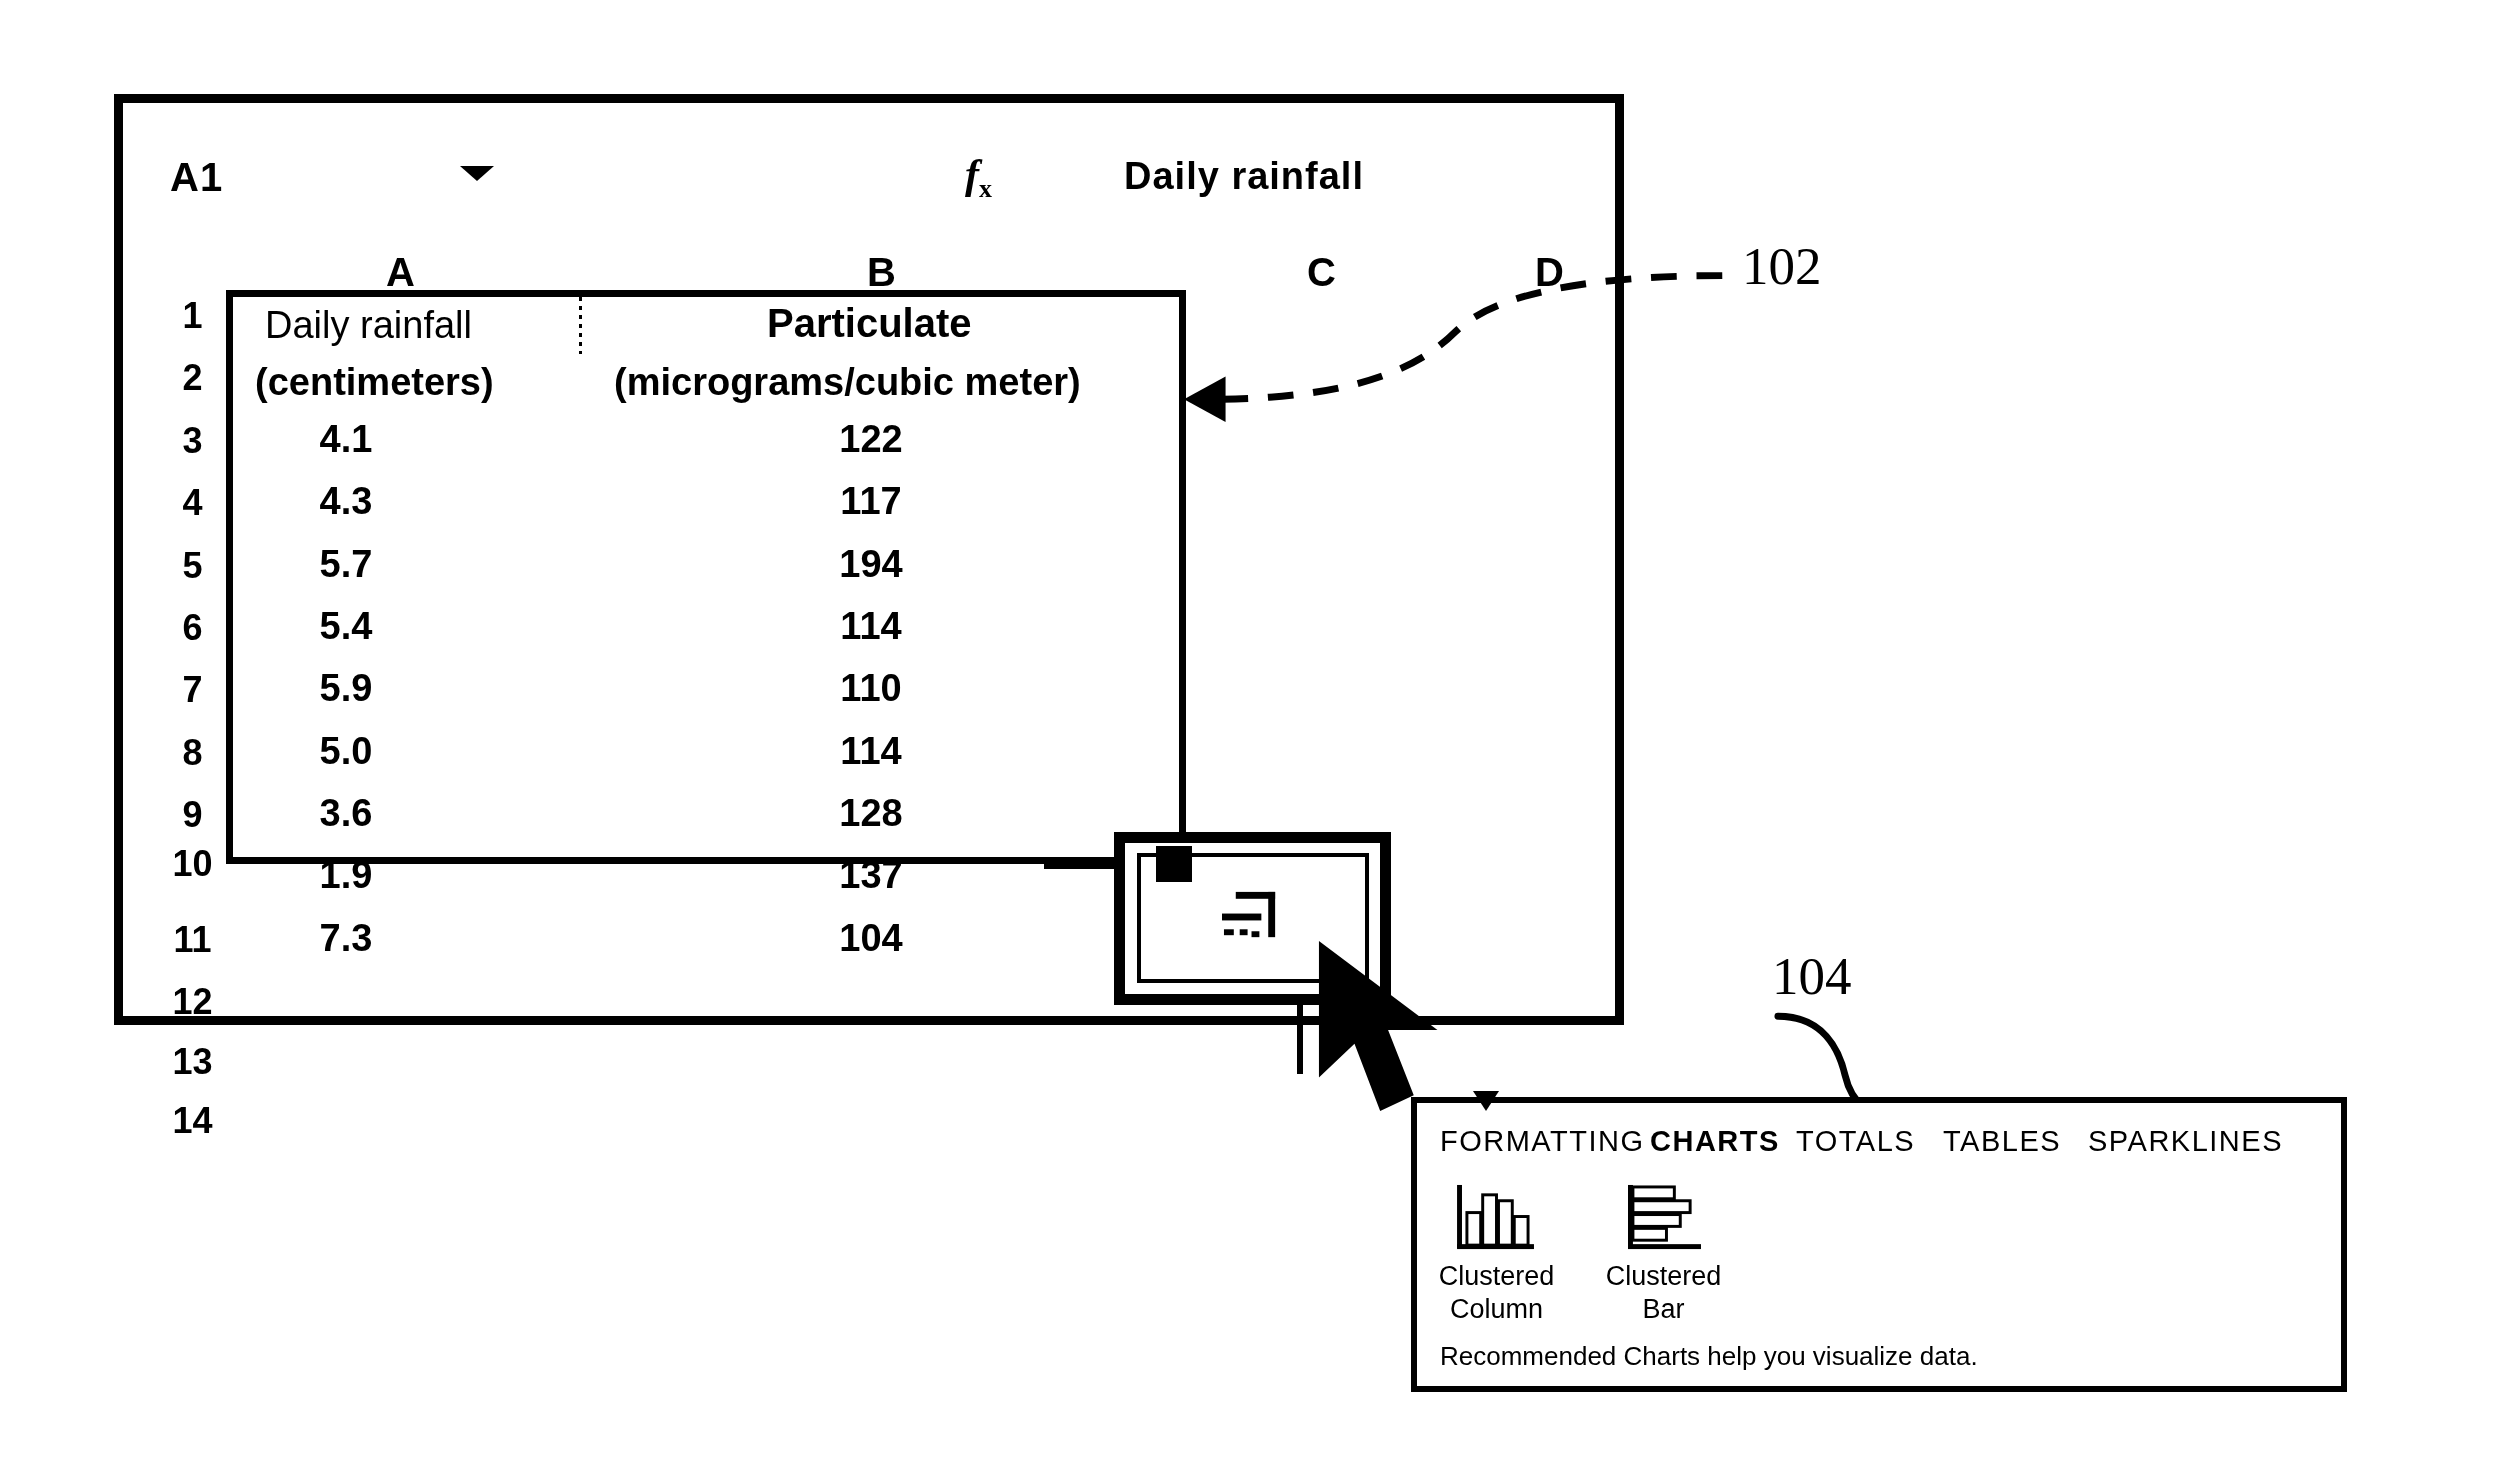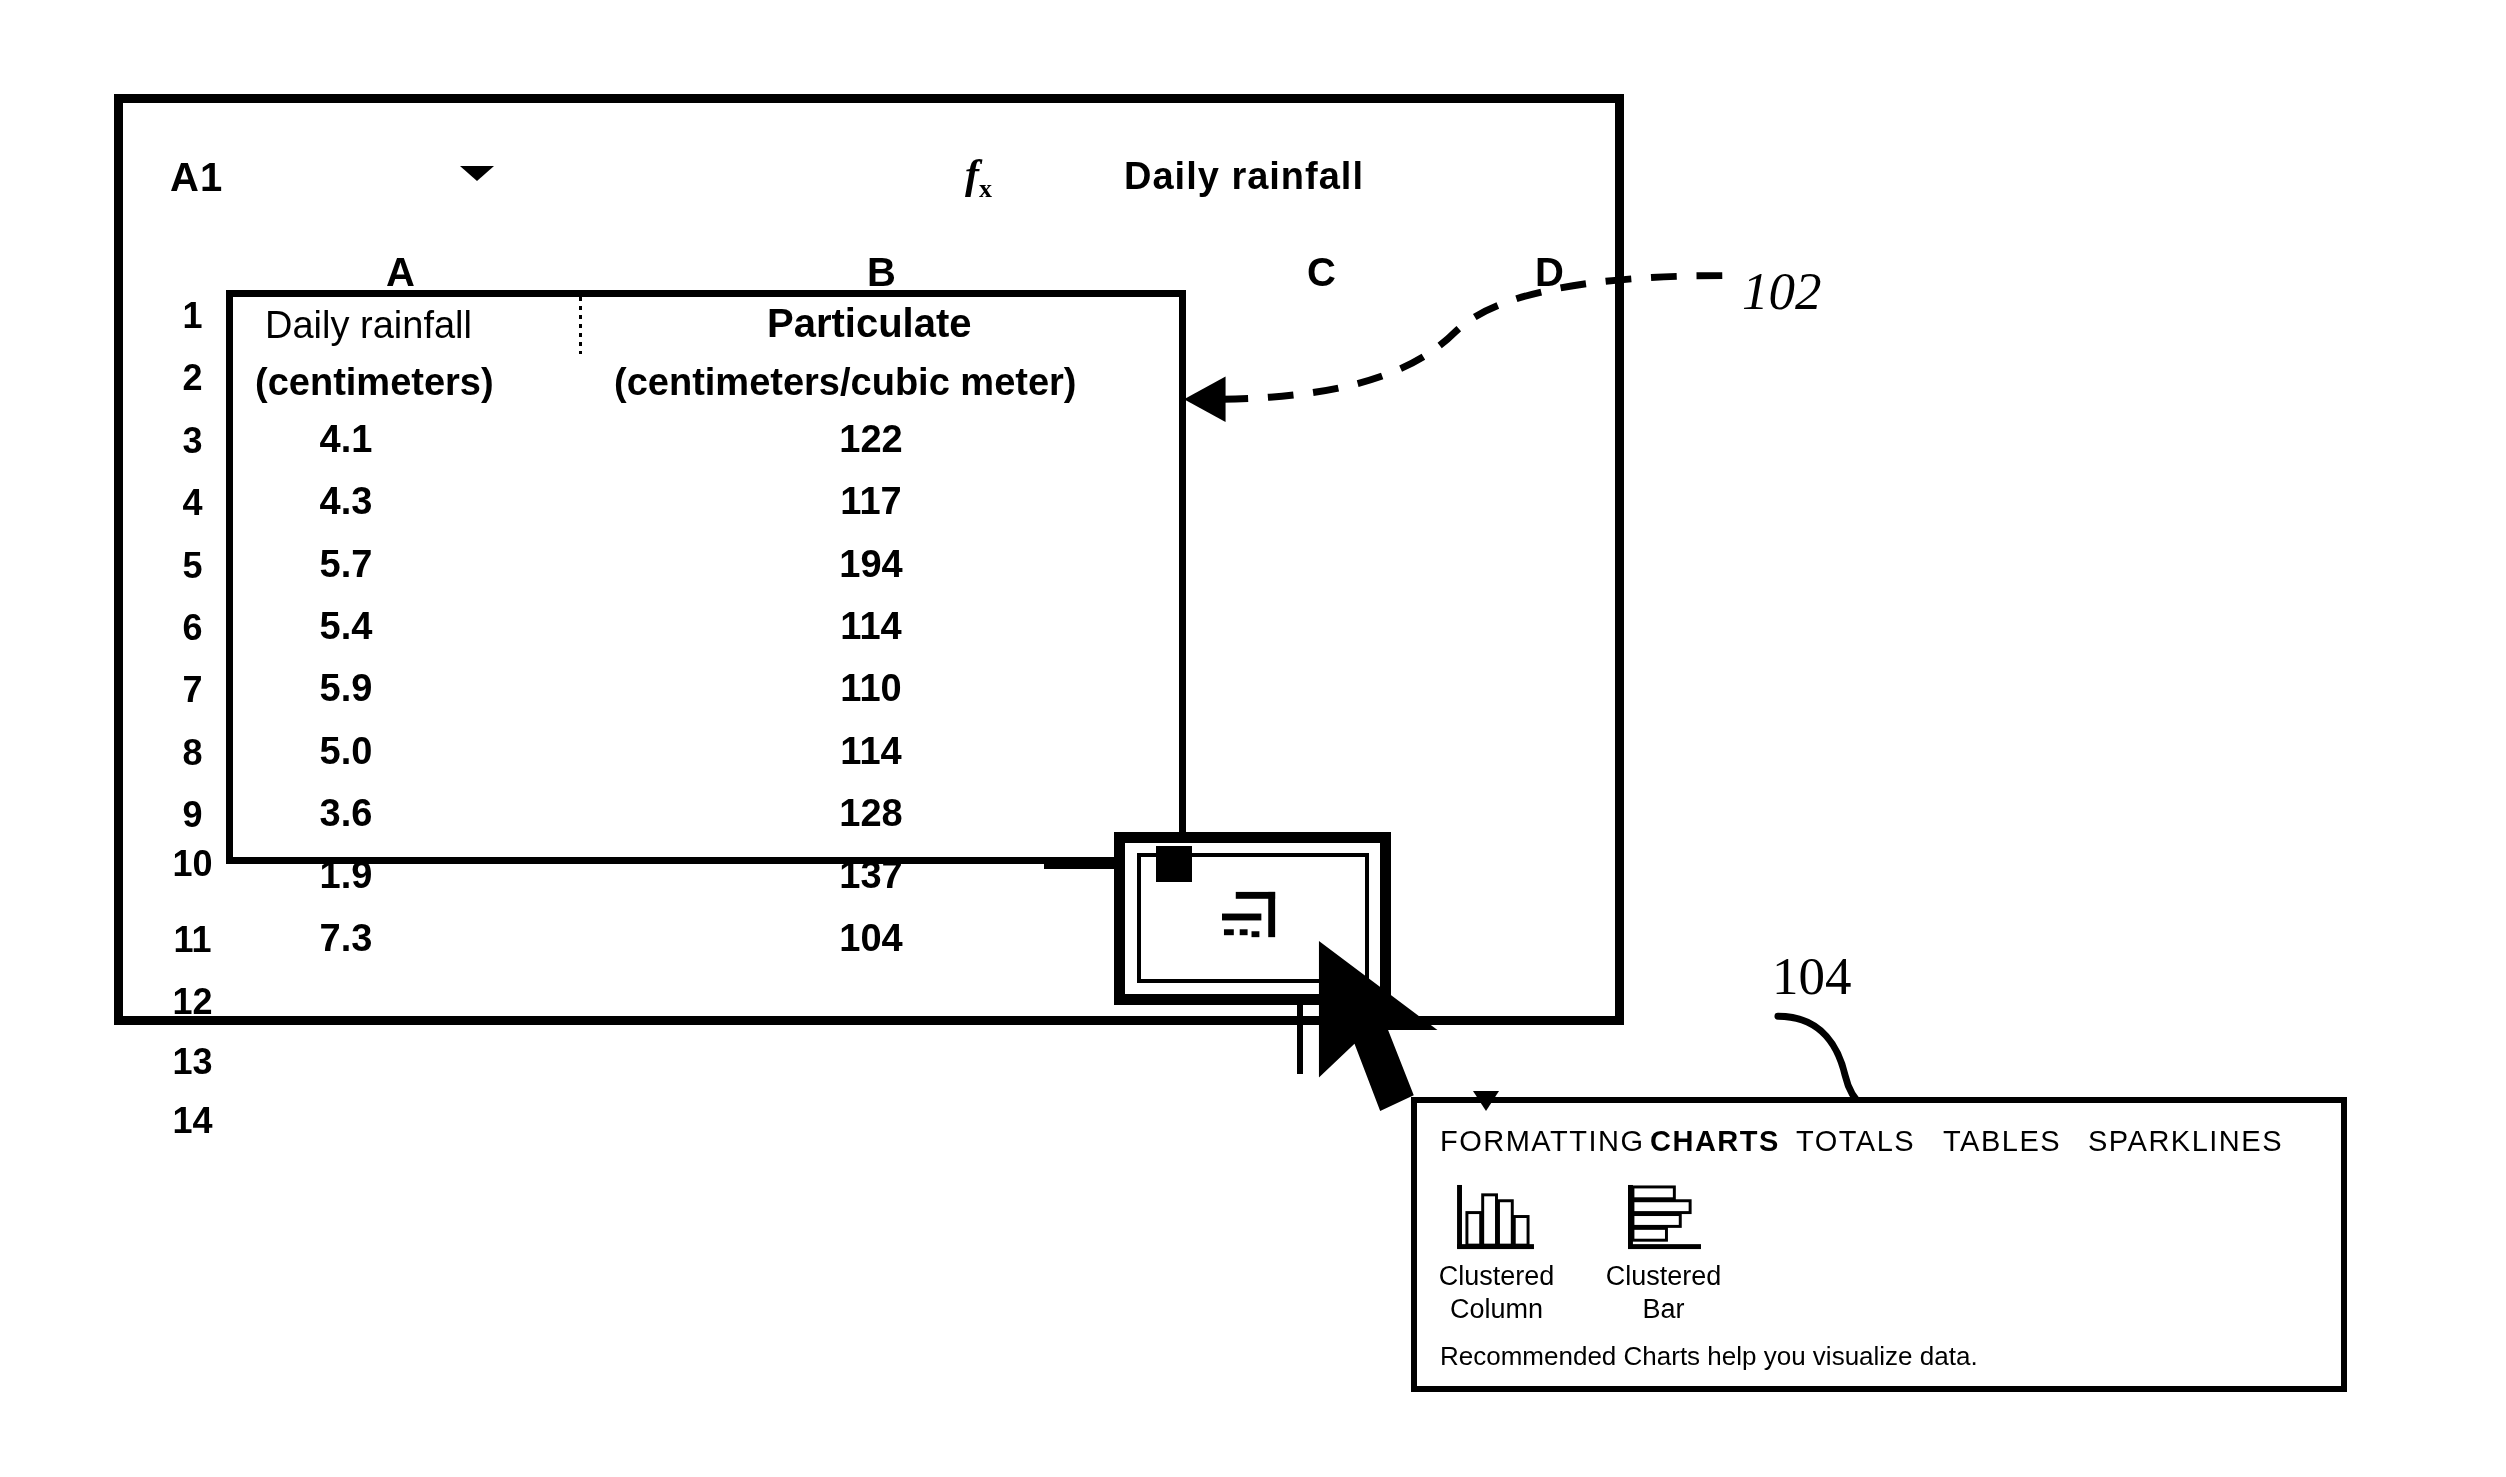--- a/index.html
+++ b/index.html
@@ -57,22 +57,22 @@
   #qa-handle{left:1044px;top:860px;width:94px;height:9px;background:#000;}
   #qa-handle-sq{left:1156px;top:846px;width:36px;height:36px;background:#000;}
   #qa-glyph{left:1218px;top:886px;width:69px;height:61px;}
   #qa-tail{left:1297px;top:1005px;width:6px;height:69px;background:#000;}
 
   
   #cursor{left:1315px;top:937px;width:158px;height:183px;}
 
   
   #leader-102{left:1168px;top:238px;width:594px;height:188px;}
-  #ref-102{left:1742px;top:260px;font-size:53px;line-height:63px;
-           font-family:"Liberation Serif", serif;font-style:italic;}
+  #ref-102{left:1742px;top:235px;font-size:53px;line-height:63px;
+           font-family:"Liberation Serif", serif;}
   #leader-104{left:1772px;top:1010px;width:257px;height:129px;}
   #ref-104{left:1772px;top:945px;font-size:53px;line-height:63px;
            font-family:"Liberation Serif", serif;}
 
   
   #qa-panel{left:1411px;top:1097px;width:936px;height:295px;
             border:6px solid #000;background:#fff;box-sizing:border-box;}
   #qa-panel-notch{left:1473px;top:1091px;width:0;height:0;
             border-left:13px solid transparent;border-right:13px solid transparent;
             border-top:20px solid #000;}
@@ -119,21 +119,21 @@
 <div class="abs row-num" style="top:980px">12</div>
 <div class="abs row-num" style="top:1040px">13</div>
 <div class="abs row-num" style="top:1099px">14</div>
 
 <div class="abs" id="range-box"></div>
 
 <div class="cell hdr abs" id="hA1">Daily rainfall</div>
 <div class="cell hdr abs" id="hA2">(centimeters)</div>
 <div class="abs" id="hdr-divider"></div>
 <div class="cell hdr abs" id="hB1">Particulate</div>
-<div class="cell hdr abs" id="hB2">(centimeters/cubic meter)</div>
+<div class="cell hdr abs" id="hB2">(micrograms/cubic meter)</div>
 
 <div class="cell val abs" style="left:257px;top:416px">4.1</div>
 <div class="cell val abs" style="left:257px;top:478px">4.3</div>
 <div class="cell val abs" style="left:257px;top:541px">5.7</div>
 <div class="cell val abs" style="left:257px;top:603px">5.4</div>
 <div class="cell val abs" style="left:257px;top:665px">5.9</div>
 <div class="cell val abs" style="left:257px;top:728px">5.0</div>
 <div class="cell val abs" style="left:257px;top:790px">3.6</div>
 <div class="cell val abs" style="left:257px;top:852px">1.9</div>
 <div class="cell val abs" style="left:257px;top:915px">7.3</div>

